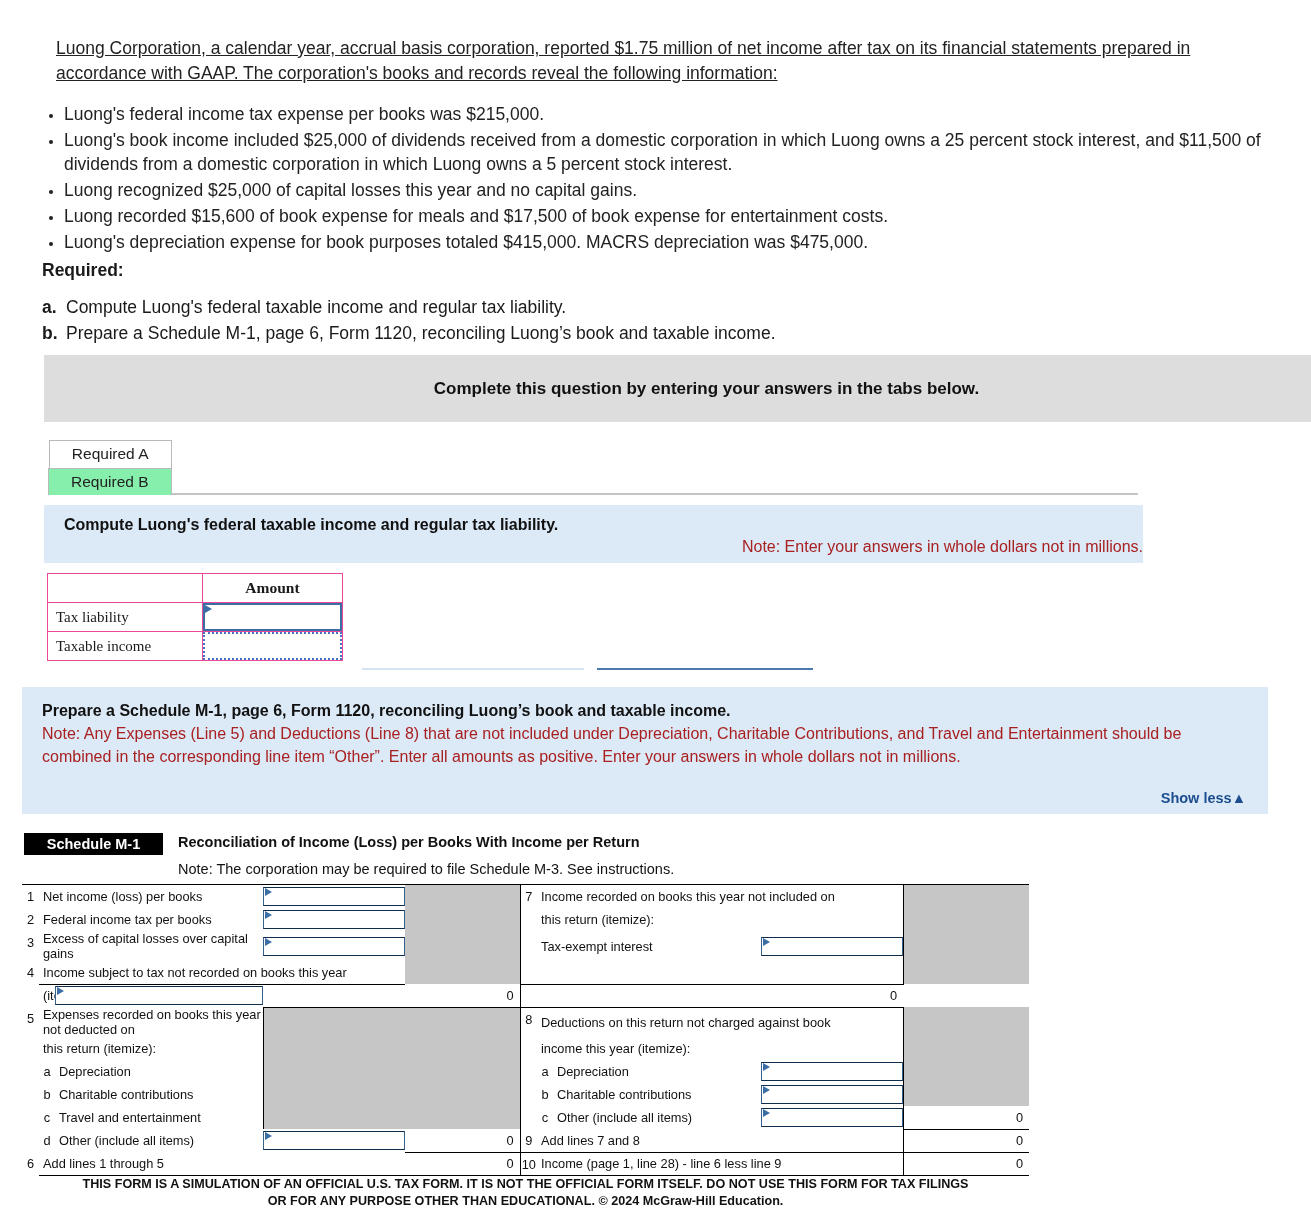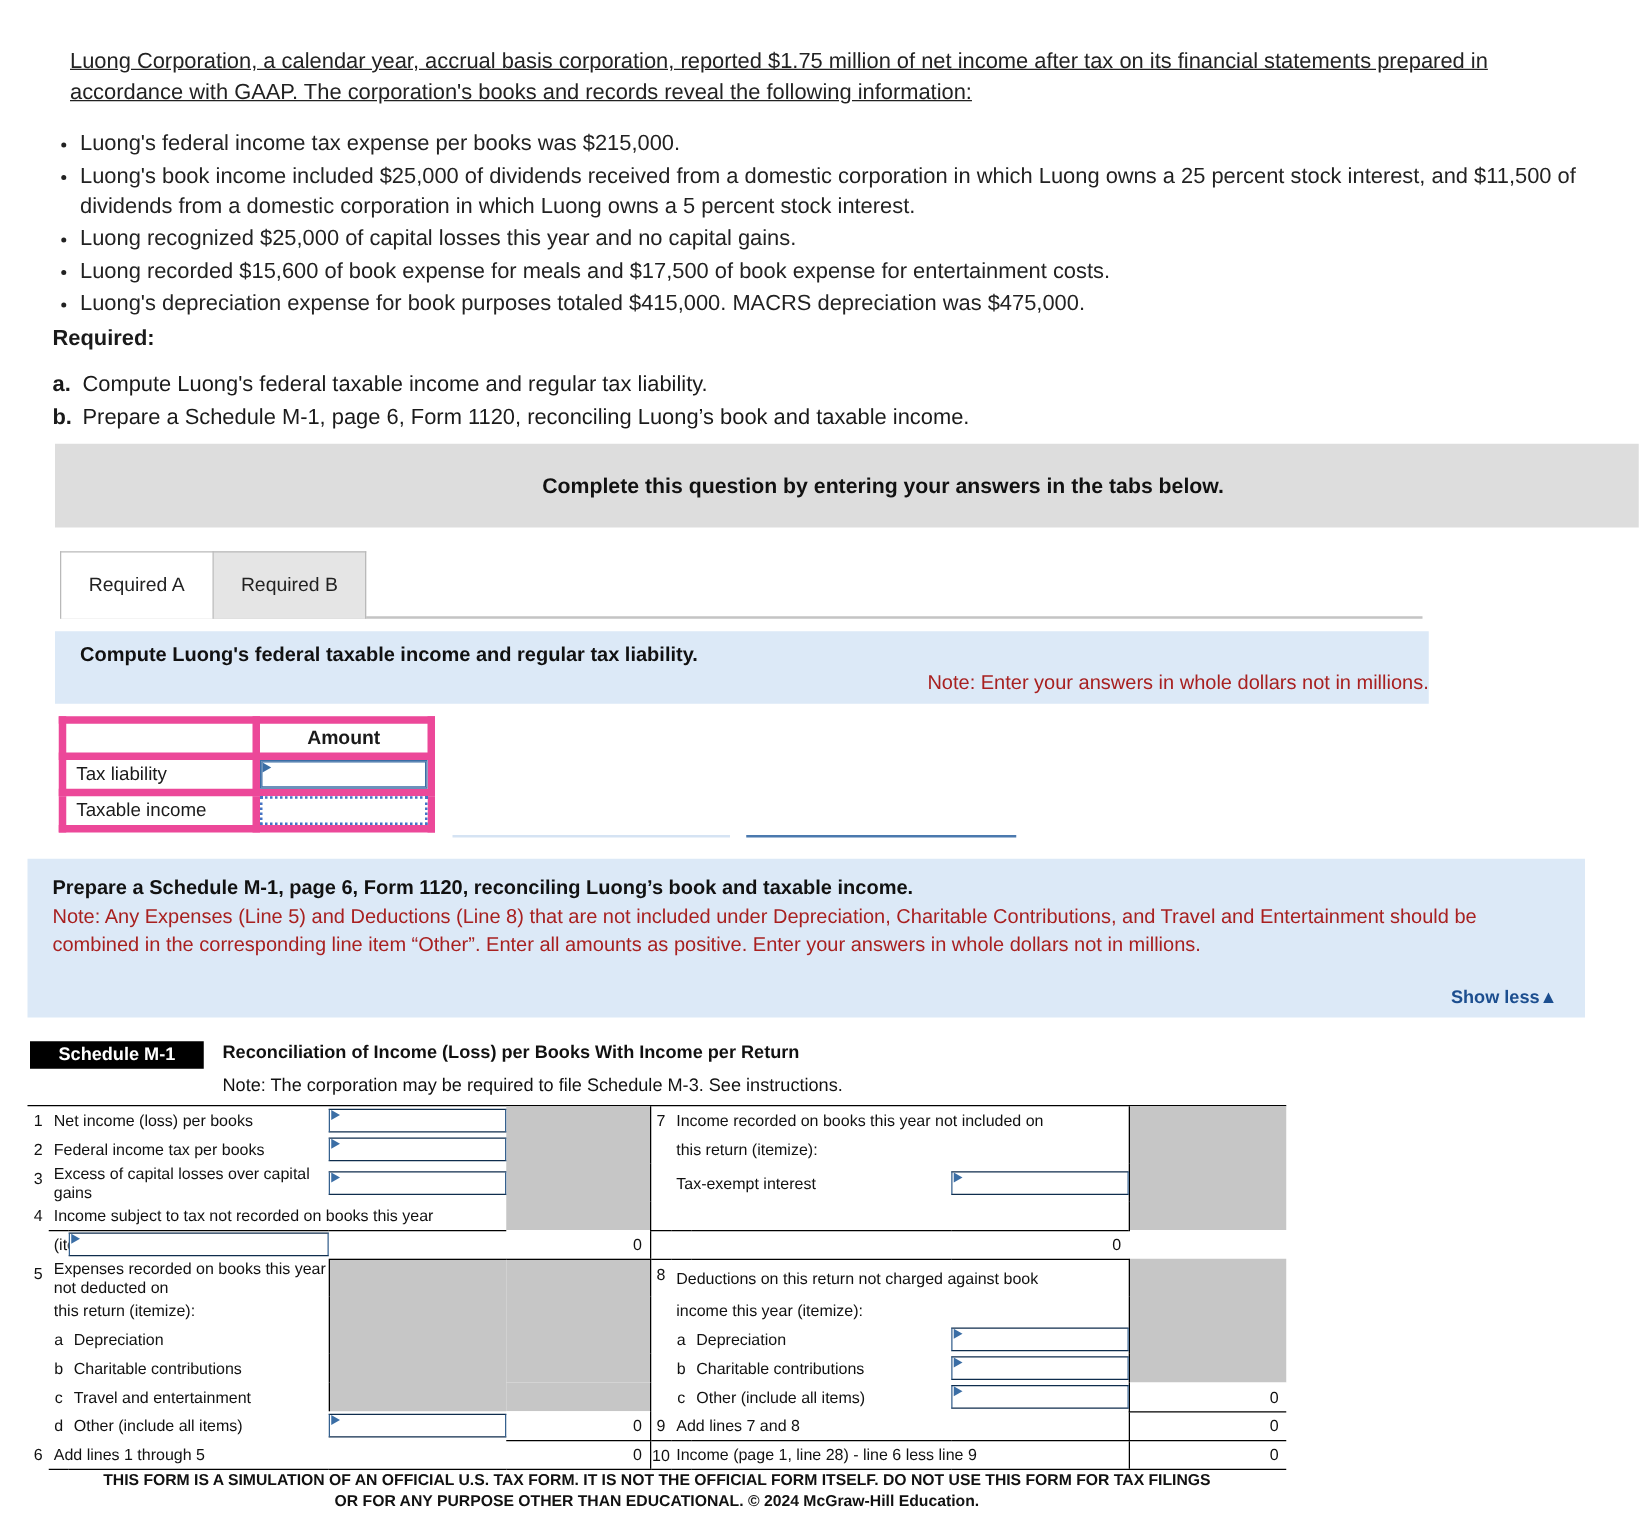--- a/index.html
+++ b/index.html
@@ -30,40 +30,40 @@
   .req-row .lbl { font-weight:bold; width:17px; flex:none; }
 
   
   .grey-bar {
     position:absolute; left:44px; top:355px; width:1297px; height:67px;
     background:#dddddd; display:flex; align-items:center;justify-content:center;
   }
   .grey-bar span { font-size:17px; font-weight:bold; padding-left:28px; color:#111; }
 
   
-  .tabs { position:absolute; left:48px; top:440px; height:55px; display:flex; align-items:flex-end; }
+  .tabs { position:absolute; left:48px; top:440px; height:55px; display:flex; align-items:flex-end;flex-direction:column; }
   .tab {
     height:54px; padding:0 22px; display:flex; align-items:center; justify-content:center;
     font-size:15.5px; color:#222; border:1px solid #b9b9b9; border-bottom:none;
-    background:#e5e5e5; margin-right:-1px;
+    background:#86efac; margin-right:-1px;
   }
   .tab.active { background:#ffffff; border-color:#b9b9b9; position:relative; z-index:3; }
   .tabs-underline { position:absolute; left:48px; top:493px; width:1090px; height:2px; background:#c4c4c4; }
 
   
   .panel-a {
     position:absolute; left:44px; top:505px; width:1099px; height:58px;
     background:#dce9f7; padding:9px 0 0 20px;
   }
   .panel-a .l1 { font-size:16px; font-weight:bold; color:#111; line-height:1.38; }
   .panel-a .l2 { font-size:16px; color:#a82020; line-height:1.38;text-align:right; }
 
   
   .amt-table { position:absolute; left:47px; top:573px; border-collapse:collapse; }
-  .amt-table td, .amt-table th { border:6px solid #ec4899; height:29px; padding:0 8px; font-size:15px; font-weight:normal; }
+  .amt-table td, .amt-table th { border:1px solid #ec4899; height:29px; padding:0 8px; font-size:15px; font-weight:normal;font-family:Liberation Serif, serif; }
   .amt-table th { background:#8fb4dd; font-weight:bold; font-size:15.5px; text-align:center; }
   .amt-table .c-lbl { width:155px; text-align:left; background:#fff; }
   .amt-table .c-amt { width:140px; background:#fff; padding:0; }
 
   .cellbox { width:100%; height:100%; position:relative; background:#fff; }
   .cellbox.dotted { border:2px dotted #4472c4; }
   .cellbox.solid  { border:1px solid #3b6ea5; box-shadow: 0 0 0 1px #3b6ea5 inset; }
   .flag { position:absolute; left:1px; top:1px; width:0; height:0;
           border-left:7px solid #3b6ea5; border-top:4px solid transparent; border-bottom:4px solid transparent; }
 

